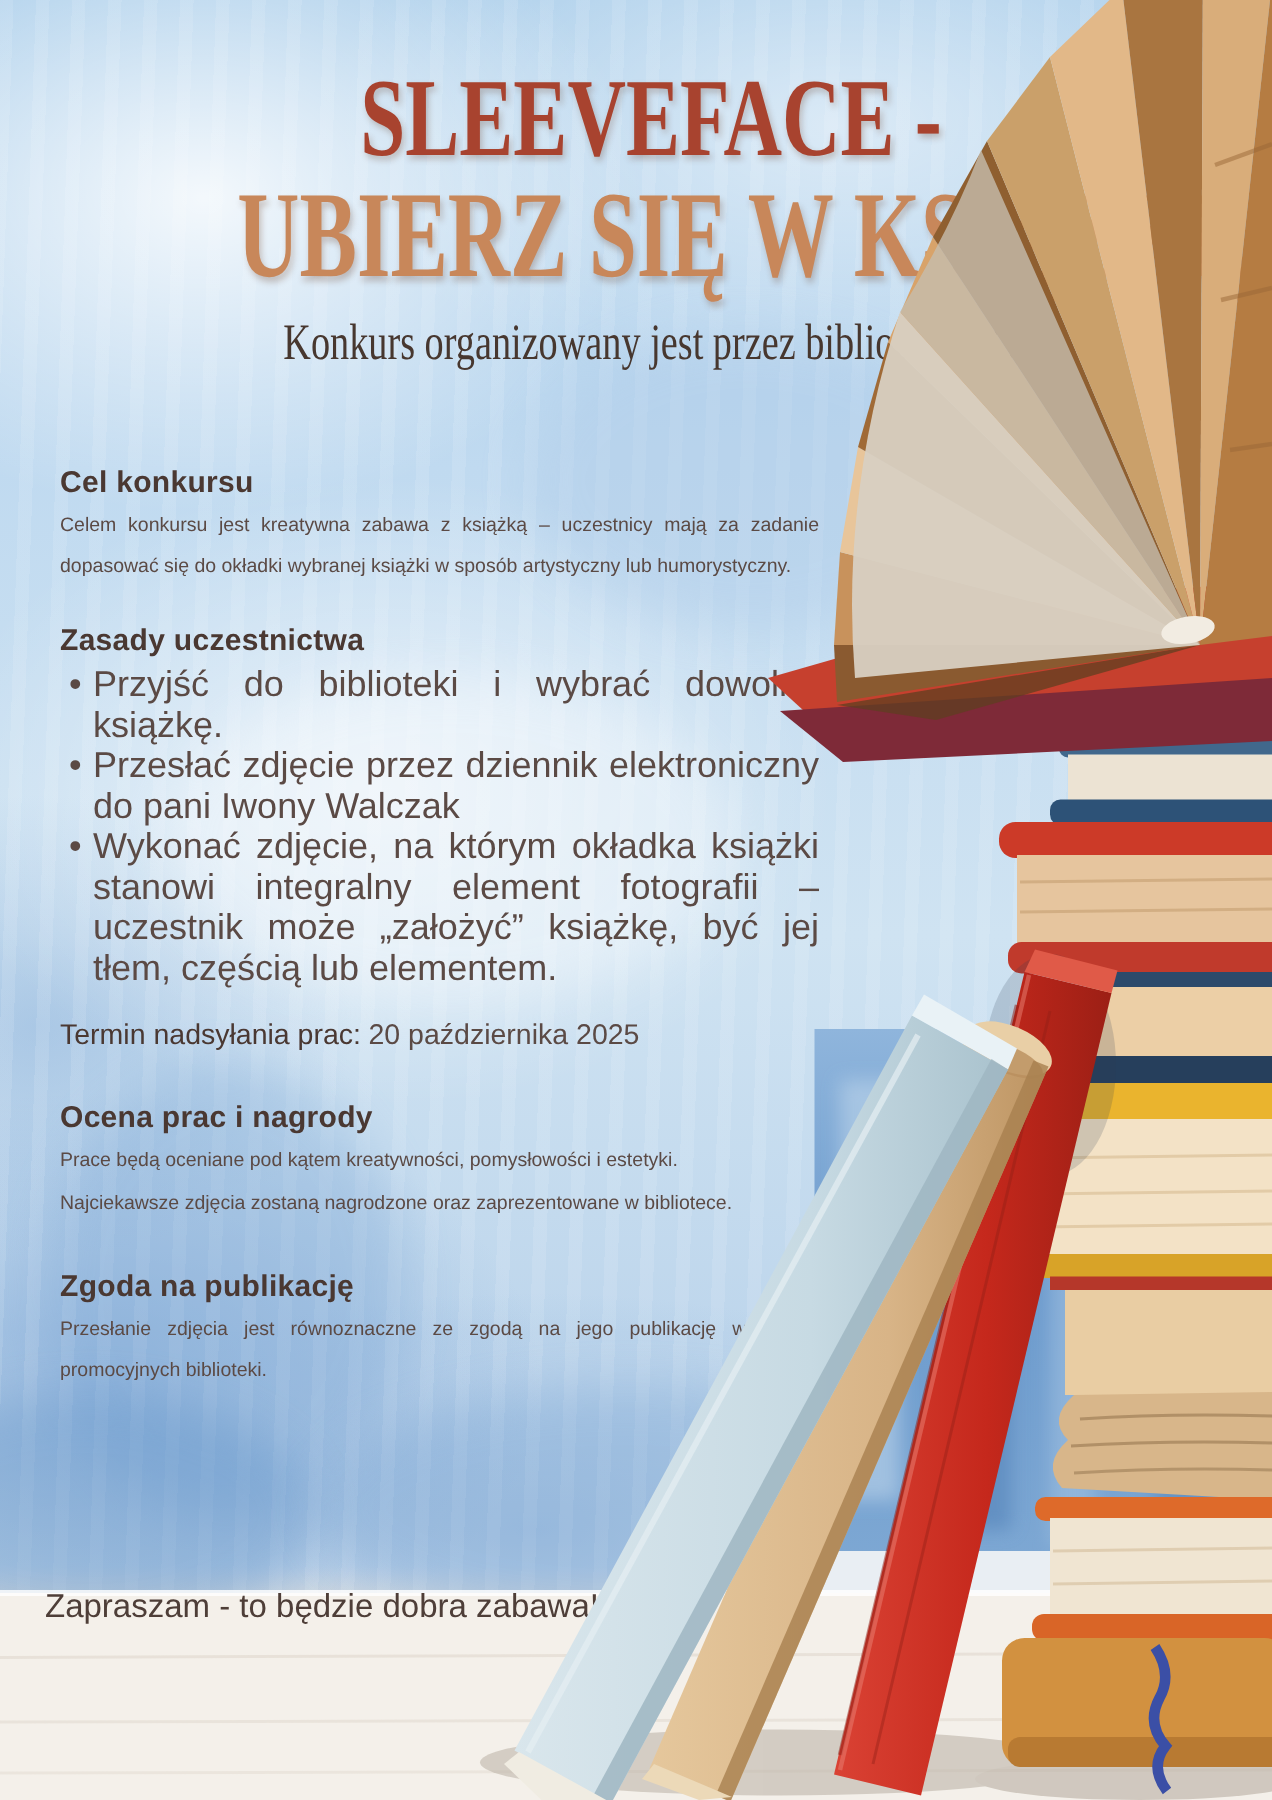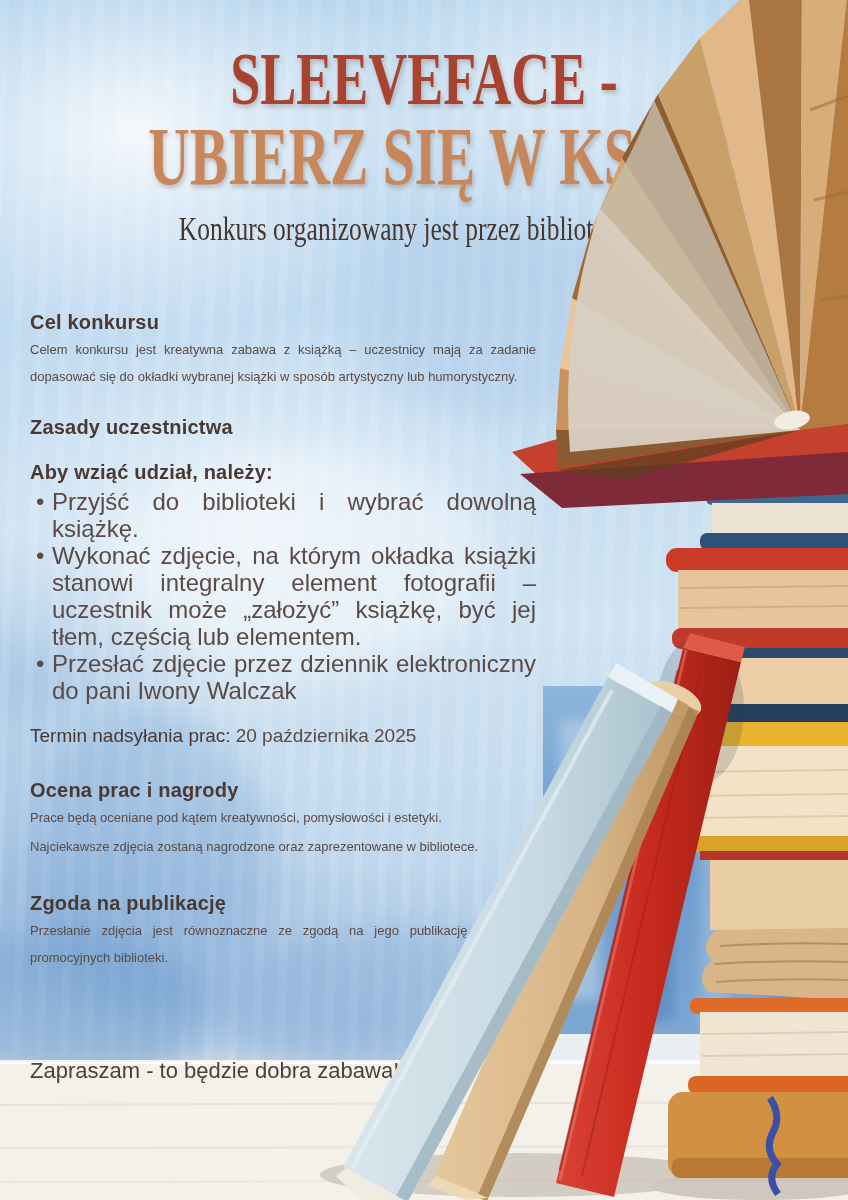--- a/index.html
+++ b/index.html
@@ -17,21 +17,21 @@
       radial-gradient(ellipse 520px 220px at 42% 85%, rgba(115,158,210,.45), transparent 72%),
       linear-gradient(180deg,#a9cdea 0%,#c0daf0 26%,#cfe3f2 52%,#bed6ec 74%,#d8e6f1 87%,#f0ece5 88.6%,#f5f1eb 100%);
   }
   .streaks{
     position:absolute;left:0;top:0;width:848px;height:1062px;
     background:repeating-linear-gradient(92deg, rgba(255,255,255,.20) 0 9px, rgba(255,255,255,0) 9px 24px);
     opacity:.55;pointer-events:none;
   }
   .bg-svg,.books-svg{position:absolute;left:0;top:0;width:848px;height:1200px;pointer-events:none;}
   .bg-svg{z-index:1;}
-  .content{position:absolute;z-index:2;left:30px;top:0;width:506px;}
+  .content{position:absolute;z-index:2;left:40px;top:0;width:506px;}
   .books-svg{z-index:3;}
 
   .title{margin:0;text-align:center;font-family:"Liberation Serif",serif;font-weight:bold;line-height:.95;
     text-shadow:2px 3px 5px rgba(100,55,30,.28);white-space:nowrap;}
   .title-1{margin-top:44px;font-size:74px;color:#a8432f;transform:scaleX(.73);transform-origin:50% 50%;width:788px;}
   .title-2{margin-top:4px;font-size:82px;color:#c8875a;transform:scaleX(.70);transform-origin:50% 50%;width:788px;}
   .subtitle{margin:14px 0 0 0;width:788px;text-align:center;font-family:"Liberation Serif",serif;
     font-size:34px;font-weight:500;color:#47372f;transform:scaleX(.75);transform-origin:50% 50%;white-space:nowrap;}
 
   .h{margin:0;font-size:20px;font-weight:bold;color:#4a3832;letter-spacing:.2px;}
@@ -99,25 +99,24 @@
   <div class="content">
     <h1 class="title title-1">SLEEVEFACE -</h1>
     <h1 class="title title-2">UBIERZ SIĘ W KSIĄŻKĘ</h1>
     <p class="subtitle">Konkurs organizowany jest przez bibliotekę LO</p>
 
     <h2 class="h mt-cel">Cel konkursu</h2>
     <p class="p">Celem konkursu jest kreatywna zabawa z książką – uczestnicy mają za zadanie dopasować się do okładki wybranej książki w sposób artystyczny lub humorystyczny.</p>
 
     <h2 class="h mt-zasady">Zasady uczestnictwa</h2>
 
-    <h2 class="h mt-aby">Aby wziąć udział, należy:</h2>
     <ul class="bullets">
       <li>Przyjść do biblioteki i wybrać dowolną książkę.</li>
+      <li>Przesłać zdjęcie przez dziennik elektroniczny do pani Iwony Walczak</li>
       <li>Wykonać zdjęcie, na którym okładka książki stanowi integralny element fotografii – uczestnik może „założyć” książkę, być jej tłem, częścią lub elementem.</li>
-      <li>Przesłać zdjęcie przez dziennik elektroniczny do pani Iwony Walczak</li>
     </ul>
 
     <p class="termin-line">
       <span class="lbl">Termin nadsyłania prac:</span><span class="val">20 października 2025</span>
     </p>
 
     <h2 class="h mt-ocena">Ocena prac i nagrody</h2>
     <p class="p">Prace będą oceniane pod kątem kreatywności, pomysłowości i estetyki.</p>
     <p class="p">Najciekawsze zdjęcia zostaną nagrodzone oraz zaprezentowane w bibliotece.</p>
 

